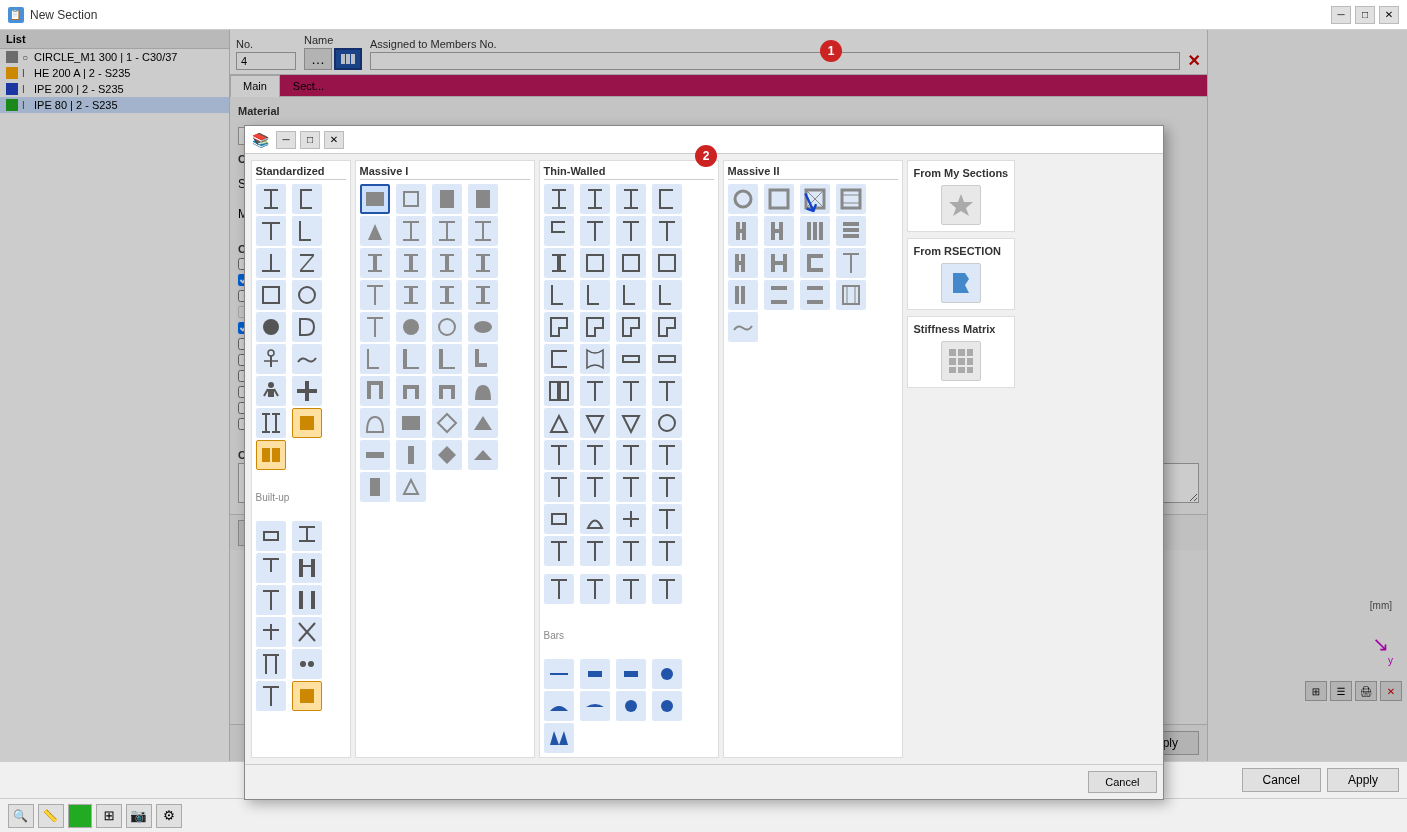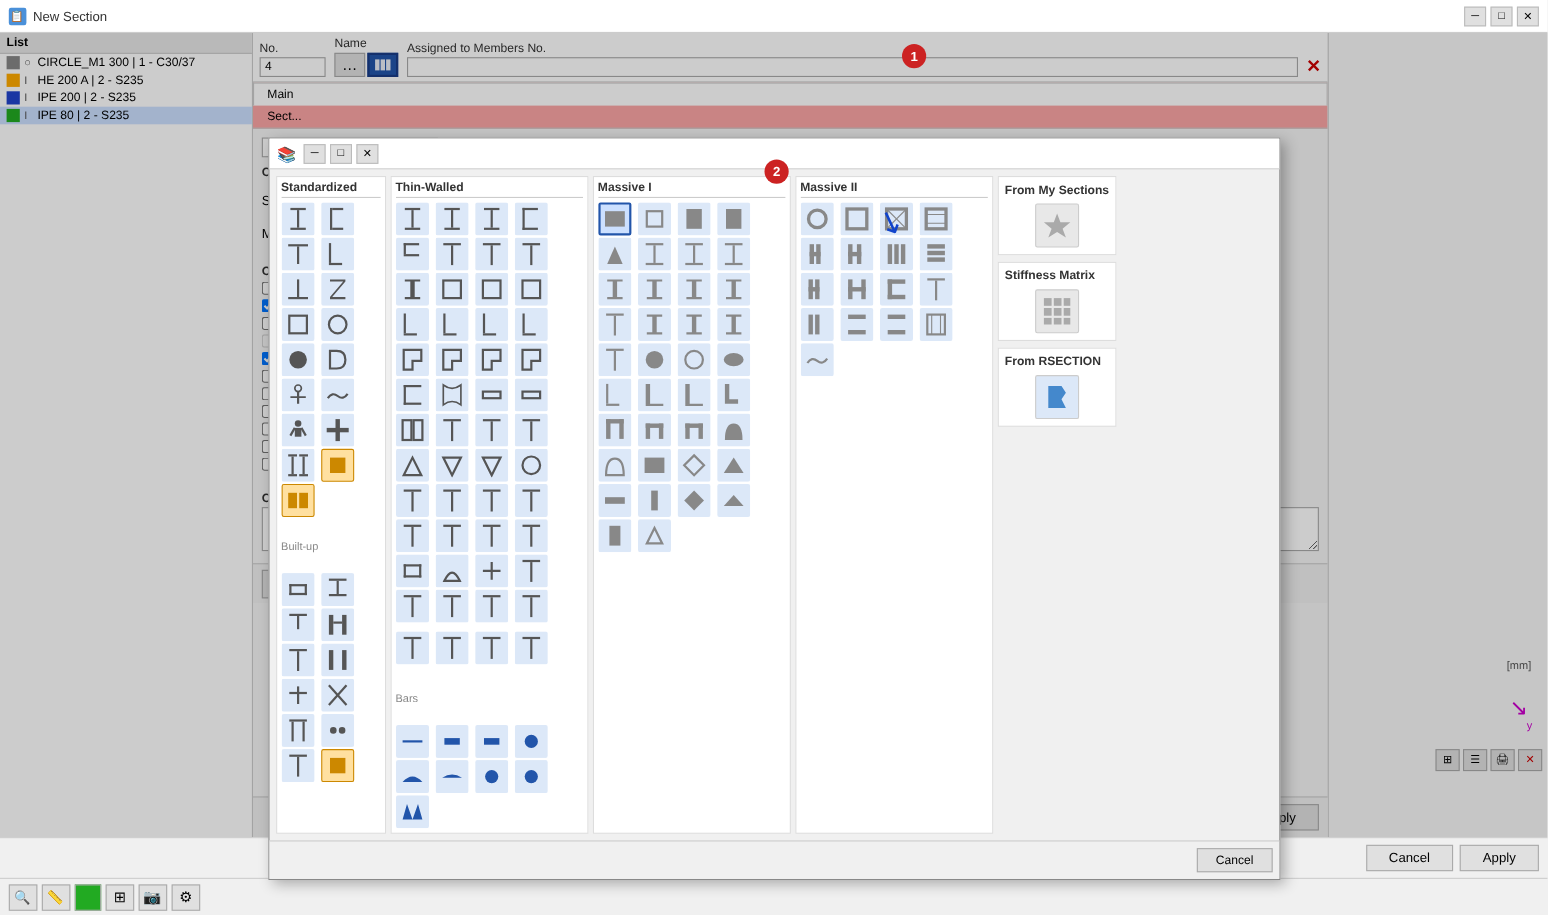--- a/index.html
+++ b/index.html
@@ -37,21 +37,21 @@
     .field-input.no { width: 60px; }
     .field-input.name { width: 440px; }
     .field-input.assigned { width: 300px; }
 
     .name-with-btn { display: flex; gap: 2px; align-items: center; }
     .name-btn { width: 28px; height: 22px; background: #e0e0e0; border: 1px solid #aaa; cursor: pointer; display: flex; align-items: center; justify-content: center; font-size: 14px; }
     .name-btn.library { background: #2255aa; color: white; border: 2px solid #1a3d88; }
     .close-x { color: #cc0000; font-size: 16px; font-weight: bold; cursor: pointer; margin-left: auto; }
 
     
-    .tabs { display: flex; border-bottom: 1px solid #ccc; background: #fca5a5; flex-direction: column; }
+    .tabs { display: flex; border-bottom: 1px solid #ccc; background: #be185d; }
     .tab { padding: 4px 12px; font-size: 11px; cursor: pointer; border: 1px solid transparent; border-bottom: none; }
     .tab.active { background: #fff; border-color: #ccc; border-bottom-color: #fff; margin-bottom: -1px; }
 
     
     .form-area { padding: 8px; display: flex; flex-direction: column; gap: 8px; overflow-y: auto; }
     .section-label { font-size: 11px; font-weight: bold; color: #333; margin-bottom: 2px; }
     .form-row { display: flex; align-items: center; gap: 6px; margin-bottom: 4px; }
     .form-select { border: 1px solid #aaa; padding: 1px 4px; font-size: 11px; background: #fff; width: 120px; }
     .options-section { margin-top: 8px; }
     .checkbox-row { display: flex; align-items: center; gap: 4px; margin-bottom: 2px; }
@@ -176,20 +176,21 @@
         </div>
         <span class="close-x">✕</span>
       </div>
 
       <div class="tabs">
         <div class="tab active">Main</div>
         <div class="tab">Sect...</div>
       </div>
 
       <div class="form-area">
+        <div class="section-label">Material</div>
         <select class="form-select" style="width:160px;">
           <option>2 - S235 | Is...</option>
         </select>
 
         <div class="section-label">Categories</div>
         <div class="form-row">
           <span>Section type</span>
           <select class="form-select">
             <option>Standardized</option>
           </select>
@@ -491,20 +492,241 @@
                 </div>
 
               <div class="section-item" style="background:#ffe0a0; border:1px solid #cc8800;">
                   <svg viewBox="0 0 22 22">
                     <rect x="4" y="4" width="14" height="14" fill="#cc8800"></rect>
                   </svg>
                 </div>
             </div>
           </div>
 
+          <div class="section-col massive">
+            <div class="section-col-header">Massive I</div>
+            <div style="display:grid; grid-template-columns: repeat(4,34px); gap:2px;">
+
+              <div class="section-item selected">
+                  <svg viewBox="0 0 22 22">
+                    <rect x="2" y="4" width="18" height="14" fill="#888"></rect>
+                  </svg>
+                </div>
+              <div class="section-item">
+                  <svg viewBox="0 0 22 22">
+                    <rect x="4" y="4" width="14" height="14" fill="none" stroke="#888" stroke-width="2"></rect>
+                  </svg>
+                </div>
+              <div class="section-item">
+                  <svg viewBox="0 0 22 22">
+                    <rect x="4" y="2" width="14" height="18" fill="#888"></rect>
+                  </svg>
+                </div>
+              <div class="section-item">
+                  <svg viewBox="0 0 22 22">
+                    <rect x="4" y="2" width="14" height="18" fill="#888"></rect>
+                  </svg>
+                </div>
+
+              <div class="section-item">
+                  <svg viewBox="0 0 22 22">
+                    <path d="M4,20 L11,4 L18,20 Z" fill="#888"></path>
+                  </svg>
+                </div>
+              <div class="section-item">
+                  <svg viewBox="0 0 22 22">
+                    <rect x="3" y="1" width="16" height="2" fill="#888"></rect>
+                    <rect x="10" y="3" width="2" height="16" fill="#888"></rect>
+                    <rect x="3" y="19" width="16" height="2" fill="#888"></rect>
+                  </svg>
+                </div>
+              <div class="section-item">
+                  <svg viewBox="0 0 22 22">
+                    <rect x="3" y="1" width="16" height="2" fill="#888"></rect>
+                    <rect x="10" y="3" width="2" height="16" fill="#888"></rect>
+                    <rect x="3" y="19" width="16" height="2" fill="#888"></rect>
+                  </svg>
+                </div>
+              <div class="section-item">
+                  <svg viewBox="0 0 22 22">
+                    <rect x="3" y="1" width="16" height="2" fill="#888"></rect>
+                    <rect x="10" y="3" width="2" height="16" fill="#888"></rect>
+                    <rect x="3" y="19" width="16" height="2" fill="#888"></rect>
+                  </svg>
+                </div>
+
+              <div class="section-item">
+                  <svg viewBox="0 0 22 22">
+                    <path d="M4,2 L18,2 L18,4 L13,4 L13,18 L18,18 L18,20 L4,20 L4,18 L9,18 L9,4 L4,4 Z" fill="#888"></path>
+                  </svg>
+                </div>
+              <div class="section-item">
+                  <svg viewBox="0 0 22 22">
+                    <path d="M4,2 L18,2 L18,4 L13,4 L13,18 L18,18 L18,20 L4,20 L4,18 L9,18 L9,4 L4,4 Z" fill="#888"></path>
+                  </svg>
+                </div>
+              <div class="section-item">
+                  <svg viewBox="0 0 22 22">
+                    <path d="M4,2 L18,2 L18,4 L13,4 L13,18 L18,18 L18,20 L4,20 L4,18 L9,18 L9,4 L4,4 Z" fill="#888"></path>
+                  </svg>
+                </div>
+              <div class="section-item">
+                  <svg viewBox="0 0 22 22">
+                    <path d="M4,2 L18,2 L18,4 L13,4 L13,18 L18,18 L18,20 L4,20 L4,18 L9,18 L9,4 L4,4 Z" fill="#888"></path>
+                  </svg>
+                </div>
+
+              <div class="section-item">
+                  <svg viewBox="0 0 22 22">
+                    <rect x="3" y="1" width="16" height="2" fill="#888"></rect>
+                    <rect x="10" y="3" width="2" height="18" fill="#888"></rect>
+                  </svg>
+                </div>
+              <div class="section-item">
+                  <svg viewBox="0 0 22 22">
+                    <path d="M4,2 L18,2 L18,4 L13,4 L13,18 L18,18 L18,20 L4,20 L4,18 L9,18 L9,4 L4,4 Z" fill="#888"></path>
+                  </svg>
+                </div>
+              <div class="section-item">
+                  <svg viewBox="0 0 22 22">
+                    <path d="M4,2 L18,2 L18,4 L13,4 L13,18 L18,18 L18,20 L4,20 L4,18 L9,18 L9,4 L4,4 Z" fill="#888"></path>
+                  </svg>
+                </div>
+              <div class="section-item">
+                  <svg viewBox="0 0 22 22">
+                    <path d="M4,2 L18,2 L18,4 L13,4 L13,18 L18,18 L18,20 L4,20 L4,18 L9,18 L9,4 L4,4 Z" fill="#888"></path>
+                  </svg>
+                </div>
+
+              <div class="section-item">
+                  <svg viewBox="0 0 22 22">
+                    <rect x="3" y="1" width="16" height="2" fill="#888"></rect>
+                    <rect x="10" y="3" width="2" height="18" fill="#888"></rect>
+                  </svg>
+                </div>
+              <div class="section-item">
+                  <svg viewBox="0 0 22 22">
+                    <circle cx="11" cy="11" r="8" fill="#888"></circle>
+                  </svg>
+                </div>
+              <div class="section-item">
+                  <svg viewBox="0 0 22 22">
+                    <circle cx="11" cy="11" r="8" fill="none" stroke="#888" stroke-width="2"></circle>
+                  </svg>
+                </div>
+              <div class="section-item">
+                  <svg viewBox="0 0 22 22">
+                    <ellipse cx="11" cy="11" rx="9" ry="6" fill="#888"></ellipse>
+                  </svg>
+                </div>
+
+              <div class="section-item">
+                  <svg viewBox="0 0 22 22">
+                    <rect x="3" y="1" width="2" height="18" fill="#888"></rect>
+                    <rect x="3" y="19" width="12" height="2" fill="#888"></rect>
+                  </svg>
+                </div>
+              <div class="section-item">
+                  <svg viewBox="0 0 22 22">
+                    <path d="M3,1 L7,1 L7,19 L19,19 L19,21 L3,21 Z" fill="#888"></path>
+                  </svg>
+                </div>
+              <div class="section-item">
+                  <svg viewBox="0 0 22 22">
+                    <path d="M3,1 L7,1 L7,19 L19,19 L19,21 L3,21 Z" fill="#888"></path>
+                  </svg>
+                </div>
+              <div class="section-item">
+                  <svg viewBox="0 0 22 22">
+                    <path d="M3,1 L7,1 L7,15 L15,15 L15,19 L3,19 Z" fill="#888"></path>
+                  </svg>
+                </div>
+
+              <div class="section-item">
+                  <svg viewBox="0 0 22 22">
+                    <rect x="3" y="1" width="16" height="4" fill="#888"></rect>
+                    <rect x="3" y="1" width="4" height="18" fill="#888"></rect>
+                    <rect x="15" y="1" width="4" height="18" fill="#888"></rect>
+                  </svg>
+                </div>
+              <div class="section-item">
+                  <svg viewBox="0 0 22 22">
+                    <rect x="3" y="5" width="16" height="4" fill="#888"></rect>
+                    <rect x="3" y="5" width="4" height="14" fill="#888"></rect>
+                    <rect x="15" y="5" width="4" height="14" fill="#888"></rect>
+                  </svg>
+                </div>
+              <div class="section-item">
+                  <svg viewBox="0 0 22 22">
+                    <rect x="3" y="5" width="16" height="4" fill="#888"></rect>
+                    <rect x="3" y="5" width="4" height="14" fill="#888"></rect>
+                    <rect x="15" y="5" width="4" height="14" fill="#888"></rect>
+                  </svg>
+                </div>
+              <div class="section-item">
+                  <svg viewBox="0 0 22 22">
+                    <path d="M3,20 Q3,5 11,5 Q19,5 19,20 Z" fill="#888"></path>
+                  </svg>
+                </div>
+
+              <div class="section-item">
+                  <svg viewBox="0 0 22 22">
+                    <path d="M3,20 Q3,5 11,5 Q19,5 19,20 Z" fill="none" stroke="#888" stroke-width="2"></path>
+                  </svg>
+                </div>
+              <div class="section-item">
+                  <svg viewBox="0 0 22 22">
+                    <rect x="2" y="4" width="18" height="14" fill="#888"></rect>
+                  </svg>
+                </div>
+              <div class="section-item">
+                  <svg viewBox="0 0 22 22">
+                    <path d="M11,2 L20,11 L11,20 L2,11 Z" fill="none" stroke="#888" stroke-width="2"></path>
+                  </svg>
+                </div>
+              <div class="section-item">
+                  <svg viewBox="0 0 22 22">
+                    <path d="M2,18 L11,4 L20,18 Z" fill="#888"></path>
+                  </svg>
+                </div>
+
+              <div class="section-item">
+                  <svg viewBox="0 0 22 22">
+                    <rect x="2" y="8" width="18" height="6" fill="#888"></rect>
+                  </svg>
+                </div>
+              <div class="section-item">
+                  <svg viewBox="0 0 22 22">
+                    <rect x="8" y="2" width="6" height="18" fill="#888"></rect>
+                  </svg>
+                </div>
+              <div class="section-item">
+                  <svg viewBox="0 0 22 22">
+                    <path d="M11,2 L20,11 L11,20 L2,11 Z" fill="#888"></path>
+                  </svg>
+                </div>
+              <div class="section-item">
+                  <svg viewBox="0 0 22 22">
+                    <path d="M2,16 L11,6 L20,16 Z" fill="#888"></path>
+                  </svg>
+                </div>
+
+              <div class="section-item">
+                  <svg viewBox="0 0 22 22">
+                    <rect x="6" y="2" width="10" height="18" fill="#888"></rect>
+                  </svg>
+                </div>
+              <div class="section-item">
+                  <svg viewBox="0 0 22 22">
+                    <path d="M4,18 L11,4 L18,18 Z" fill="none" stroke="#888" stroke-width="2"></path>
+                  </svg>
+                </div>
+            </div>
+          </div>
+
           <div class="section-col" style="min-width:180px;">
             <div class="section-col-header">Thin-Walled</div>
             <div style="display:grid; grid-template-columns: repeat(4,34px); gap:2px;">
               <div class="section-item">
                   <svg viewBox="0 0 22 22">
                     <rect x="4" y="1" width="14" height="2" fill="#555"></rect>
                     <rect x="10" y="3" width="2" height="16" fill="#555"></rect>
                     <rect x="4" y="19" width="14" height="2" fill="#555"></rect>
                   </svg>
                 </div>
@@ -855,241 +1077,20 @@
                   </svg>
                 </div>
               <div class="section-item">
                   <svg viewBox="0 0 22 22">
                     <circle cx="11" cy="11" r="6" fill="#2255aa"></circle>
                   </svg>
                 </div>
               <div class="section-item">
                   <svg viewBox="0 0 22 22">
                     <path d="M2,18 L6,4 L11,18 L16,4 L20,18 Z" fill="#2255aa"></path>
-                  </svg>
-                </div>
-            </div>
-          </div>
-
-          <div class="section-col massive">
-            <div class="section-col-header">Massive I</div>
-            <div style="display:grid; grid-template-columns: repeat(4,34px); gap:2px;">
-
-              <div class="section-item selected">
-                  <svg viewBox="0 0 22 22">
-                    <rect x="2" y="4" width="18" height="14" fill="#888"></rect>
-                  </svg>
-                </div>
-              <div class="section-item">
-                  <svg viewBox="0 0 22 22">
-                    <rect x="4" y="4" width="14" height="14" fill="none" stroke="#888" stroke-width="2"></rect>
-                  </svg>
-                </div>
-              <div class="section-item">
-                  <svg viewBox="0 0 22 22">
-                    <rect x="4" y="2" width="14" height="18" fill="#888"></rect>
-                  </svg>
-                </div>
-              <div class="section-item">
-                  <svg viewBox="0 0 22 22">
-                    <rect x="4" y="2" width="14" height="18" fill="#888"></rect>
-                  </svg>
-                </div>
-
-              <div class="section-item">
-                  <svg viewBox="0 0 22 22">
-                    <path d="M4,20 L11,4 L18,20 Z" fill="#888"></path>
-                  </svg>
-                </div>
-              <div class="section-item">
-                  <svg viewBox="0 0 22 22">
-                    <rect x="3" y="1" width="16" height="2" fill="#888"></rect>
-                    <rect x="10" y="3" width="2" height="16" fill="#888"></rect>
-                    <rect x="3" y="19" width="16" height="2" fill="#888"></rect>
-                  </svg>
-                </div>
-              <div class="section-item">
-                  <svg viewBox="0 0 22 22">
-                    <rect x="3" y="1" width="16" height="2" fill="#888"></rect>
-                    <rect x="10" y="3" width="2" height="16" fill="#888"></rect>
-                    <rect x="3" y="19" width="16" height="2" fill="#888"></rect>
-                  </svg>
-                </div>
-              <div class="section-item">
-                  <svg viewBox="0 0 22 22">
-                    <rect x="3" y="1" width="16" height="2" fill="#888"></rect>
-                    <rect x="10" y="3" width="2" height="16" fill="#888"></rect>
-                    <rect x="3" y="19" width="16" height="2" fill="#888"></rect>
-                  </svg>
-                </div>
-
-              <div class="section-item">
-                  <svg viewBox="0 0 22 22">
-                    <path d="M4,2 L18,2 L18,4 L13,4 L13,18 L18,18 L18,20 L4,20 L4,18 L9,18 L9,4 L4,4 Z" fill="#888"></path>
-                  </svg>
-                </div>
-              <div class="section-item">
-                  <svg viewBox="0 0 22 22">
-                    <path d="M4,2 L18,2 L18,4 L13,4 L13,18 L18,18 L18,20 L4,20 L4,18 L9,18 L9,4 L4,4 Z" fill="#888"></path>
-                  </svg>
-                </div>
-              <div class="section-item">
-                  <svg viewBox="0 0 22 22">
-                    <path d="M4,2 L18,2 L18,4 L13,4 L13,18 L18,18 L18,20 L4,20 L4,18 L9,18 L9,4 L4,4 Z" fill="#888"></path>
-                  </svg>
-                </div>
-              <div class="section-item">
-                  <svg viewBox="0 0 22 22">
-                    <path d="M4,2 L18,2 L18,4 L13,4 L13,18 L18,18 L18,20 L4,20 L4,18 L9,18 L9,4 L4,4 Z" fill="#888"></path>
-                  </svg>
-                </div>
-
-              <div class="section-item">
-                  <svg viewBox="0 0 22 22">
-                    <rect x="3" y="1" width="16" height="2" fill="#888"></rect>
-                    <rect x="10" y="3" width="2" height="18" fill="#888"></rect>
-                  </svg>
-                </div>
-              <div class="section-item">
-                  <svg viewBox="0 0 22 22">
-                    <path d="M4,2 L18,2 L18,4 L13,4 L13,18 L18,18 L18,20 L4,20 L4,18 L9,18 L9,4 L4,4 Z" fill="#888"></path>
-                  </svg>
-                </div>
-              <div class="section-item">
-                  <svg viewBox="0 0 22 22">
-                    <path d="M4,2 L18,2 L18,4 L13,4 L13,18 L18,18 L18,20 L4,20 L4,18 L9,18 L9,4 L4,4 Z" fill="#888"></path>
-                  </svg>
-                </div>
-              <div class="section-item">
-                  <svg viewBox="0 0 22 22">
-                    <path d="M4,2 L18,2 L18,4 L13,4 L13,18 L18,18 L18,20 L4,20 L4,18 L9,18 L9,4 L4,4 Z" fill="#888"></path>
-                  </svg>
-                </div>
-
-              <div class="section-item">
-                  <svg viewBox="0 0 22 22">
-                    <rect x="3" y="1" width="16" height="2" fill="#888"></rect>
-                    <rect x="10" y="3" width="2" height="18" fill="#888"></rect>
-                  </svg>
-                </div>
-              <div class="section-item">
-                  <svg viewBox="0 0 22 22">
-                    <circle cx="11" cy="11" r="8" fill="#888"></circle>
-                  </svg>
-                </div>
-              <div class="section-item">
-                  <svg viewBox="0 0 22 22">
-                    <circle cx="11" cy="11" r="8" fill="none" stroke="#888" stroke-width="2"></circle>
-                  </svg>
-                </div>
-              <div class="section-item">
-                  <svg viewBox="0 0 22 22">
-                    <ellipse cx="11" cy="11" rx="9" ry="6" fill="#888"></ellipse>
-                  </svg>
-                </div>
-
-              <div class="section-item">
-                  <svg viewBox="0 0 22 22">
-                    <rect x="3" y="1" width="2" height="18" fill="#888"></rect>
-                    <rect x="3" y="19" width="12" height="2" fill="#888"></rect>
-                  </svg>
-                </div>
-              <div class="section-item">
-                  <svg viewBox="0 0 22 22">
-                    <path d="M3,1 L7,1 L7,19 L19,19 L19,21 L3,21 Z" fill="#888"></path>
-                  </svg>
-                </div>
-              <div class="section-item">
-                  <svg viewBox="0 0 22 22">
-                    <path d="M3,1 L7,1 L7,19 L19,19 L19,21 L3,21 Z" fill="#888"></path>
-                  </svg>
-                </div>
-              <div class="section-item">
-                  <svg viewBox="0 0 22 22">
-                    <path d="M3,1 L7,1 L7,15 L15,15 L15,19 L3,19 Z" fill="#888"></path>
-                  </svg>
-                </div>
-
-              <div class="section-item">
-                  <svg viewBox="0 0 22 22">
-                    <rect x="3" y="1" width="16" height="4" fill="#888"></rect>
-                    <rect x="3" y="1" width="4" height="18" fill="#888"></rect>
-                    <rect x="15" y="1" width="4" height="18" fill="#888"></rect>
-                  </svg>
-                </div>
-              <div class="section-item">
-                  <svg viewBox="0 0 22 22">
-                    <rect x="3" y="5" width="16" height="4" fill="#888"></rect>
-                    <rect x="3" y="5" width="4" height="14" fill="#888"></rect>
-                    <rect x="15" y="5" width="4" height="14" fill="#888"></rect>
-                  </svg>
-                </div>
-              <div class="section-item">
-                  <svg viewBox="0 0 22 22">
-                    <rect x="3" y="5" width="16" height="4" fill="#888"></rect>
-                    <rect x="3" y="5" width="4" height="14" fill="#888"></rect>
-                    <rect x="15" y="5" width="4" height="14" fill="#888"></rect>
-                  </svg>
-                </div>
-              <div class="section-item">
-                  <svg viewBox="0 0 22 22">
-                    <path d="M3,20 Q3,5 11,5 Q19,5 19,20 Z" fill="#888"></path>
-                  </svg>
-                </div>
-
-              <div class="section-item">
-                  <svg viewBox="0 0 22 22">
-                    <path d="M3,20 Q3,5 11,5 Q19,5 19,20 Z" fill="none" stroke="#888" stroke-width="2"></path>
-                  </svg>
-                </div>
-              <div class="section-item">
-                  <svg viewBox="0 0 22 22">
-                    <rect x="2" y="4" width="18" height="14" fill="#888"></rect>
-                  </svg>
-                </div>
-              <div class="section-item">
-                  <svg viewBox="0 0 22 22">
-                    <path d="M11,2 L20,11 L11,20 L2,11 Z" fill="none" stroke="#888" stroke-width="2"></path>
-                  </svg>
-                </div>
-              <div class="section-item">
-                  <svg viewBox="0 0 22 22">
-                    <path d="M2,18 L11,4 L20,18 Z" fill="#888"></path>
-                  </svg>
-                </div>
-
-              <div class="section-item">
-                  <svg viewBox="0 0 22 22">
-                    <rect x="2" y="8" width="18" height="6" fill="#888"></rect>
-                  </svg>
-                </div>
-              <div class="section-item">
-                  <svg viewBox="0 0 22 22">
-                    <rect x="8" y="2" width="6" height="18" fill="#888"></rect>
-                  </svg>
-                </div>
-              <div class="section-item">
-                  <svg viewBox="0 0 22 22">
-                    <path d="M11,2 L20,11 L11,20 L2,11 Z" fill="#888"></path>
-                  </svg>
-                </div>
-              <div class="section-item">
-                  <svg viewBox="0 0 22 22">
-                    <path d="M2,16 L11,6 L20,16 Z" fill="#888"></path>
-                  </svg>
-                </div>
-
-              <div class="section-item">
-                  <svg viewBox="0 0 22 22">
-                    <rect x="6" y="2" width="10" height="18" fill="#888"></rect>
-                  </svg>
-                </div>
-              <div class="section-item">
-                  <svg viewBox="0 0 22 22">
-                    <path d="M4,18 L11,4 L18,18 Z" fill="none" stroke="#888" stroke-width="2"></path>
                   </svg>
                 </div>
             </div>
           </div>
 
           <div class="section-col massive">
             <div class="section-col-header">Massive II</div>
             <div style="display:grid; grid-template-columns: repeat(4,34px); gap:2px;">
               <div class="section-item">
                   <svg viewBox="0 0 22 22">
@@ -1206,20 +1207,29 @@
             </div>
           </div>
 
           <div class="right-side-panel">
 
             <div class="side-section">
               <div class="side-section-header">From My Sections</div>
               <div class="side-item grey-bg">
                 <svg viewBox="0 0 28 28" width="28" height="28">
                     <polygon points="14,3 17,11 26,11 19,17 22,25 14,20 6,25 9,17 2,11 11,11" fill="#aaa"></polygon>
+                  </svg>
+              </div>
+            </div>
+
+            <div class="side-section">
+              <div class="side-section-header">From RSECTION</div>
+              <div class="side-item">
+                <svg viewBox="0 0 28 28" width="28" height="28">
+                    <path d="M6,4 L18,4 L22,10 L18,16 L22,24 L6,24 Z" fill="#4488cc"></path>
                   </svg>
               </div>
             </div>
 
             <div class="side-section">
               <div class="side-section-header">Stiffness Matrix</div>
               <div class="side-item grey-bg">
                 <svg viewBox="0 0 28 28" width="28" height="28">
                   <rect x="2" y="2" width="7" height="7" fill="#aaa"></rect>
                     <rect x="11" y="2" width="7" height="7" fill="#aaa"></rect>
@@ -1227,29 +1237,20 @@
                   <rect x="2" y="11" width="7" height="7" fill="#aaa"></rect>
                     <rect x="11" y="11" width="7" height="7" fill="#aaa"></rect>
                     <rect x="20" y="11" width="6" height="7" fill="#aaa"></rect>
                   <rect x="2" y="20" width="7" height="6" fill="#aaa"></rect>
                     <rect x="11" y="20" width="7" height="6" fill="#aaa"></rect>
                     <rect x="20" y="20" width="6" height="6" fill="#aaa"></rect>
                 </svg>
               </div>
             </div>
 
-            <div class="side-section">
-              <div class="side-section-header">From RSECTION</div>
-              <div class="side-item">
-                <svg viewBox="0 0 28 28" width="28" height="28">
-                    <path d="M6,4 L18,4 L22,10 L18,16 L22,24 L6,24 Z" fill="#4488cc"></path>
-                  </svg>
-              </div>
-            </div>
-
           </div>
 
         </div>
 
         <div class="dialog-bottom">
           <button class="dialog-action-btn">Cancel</button>
         </div>
 
       </div>
     </div>

